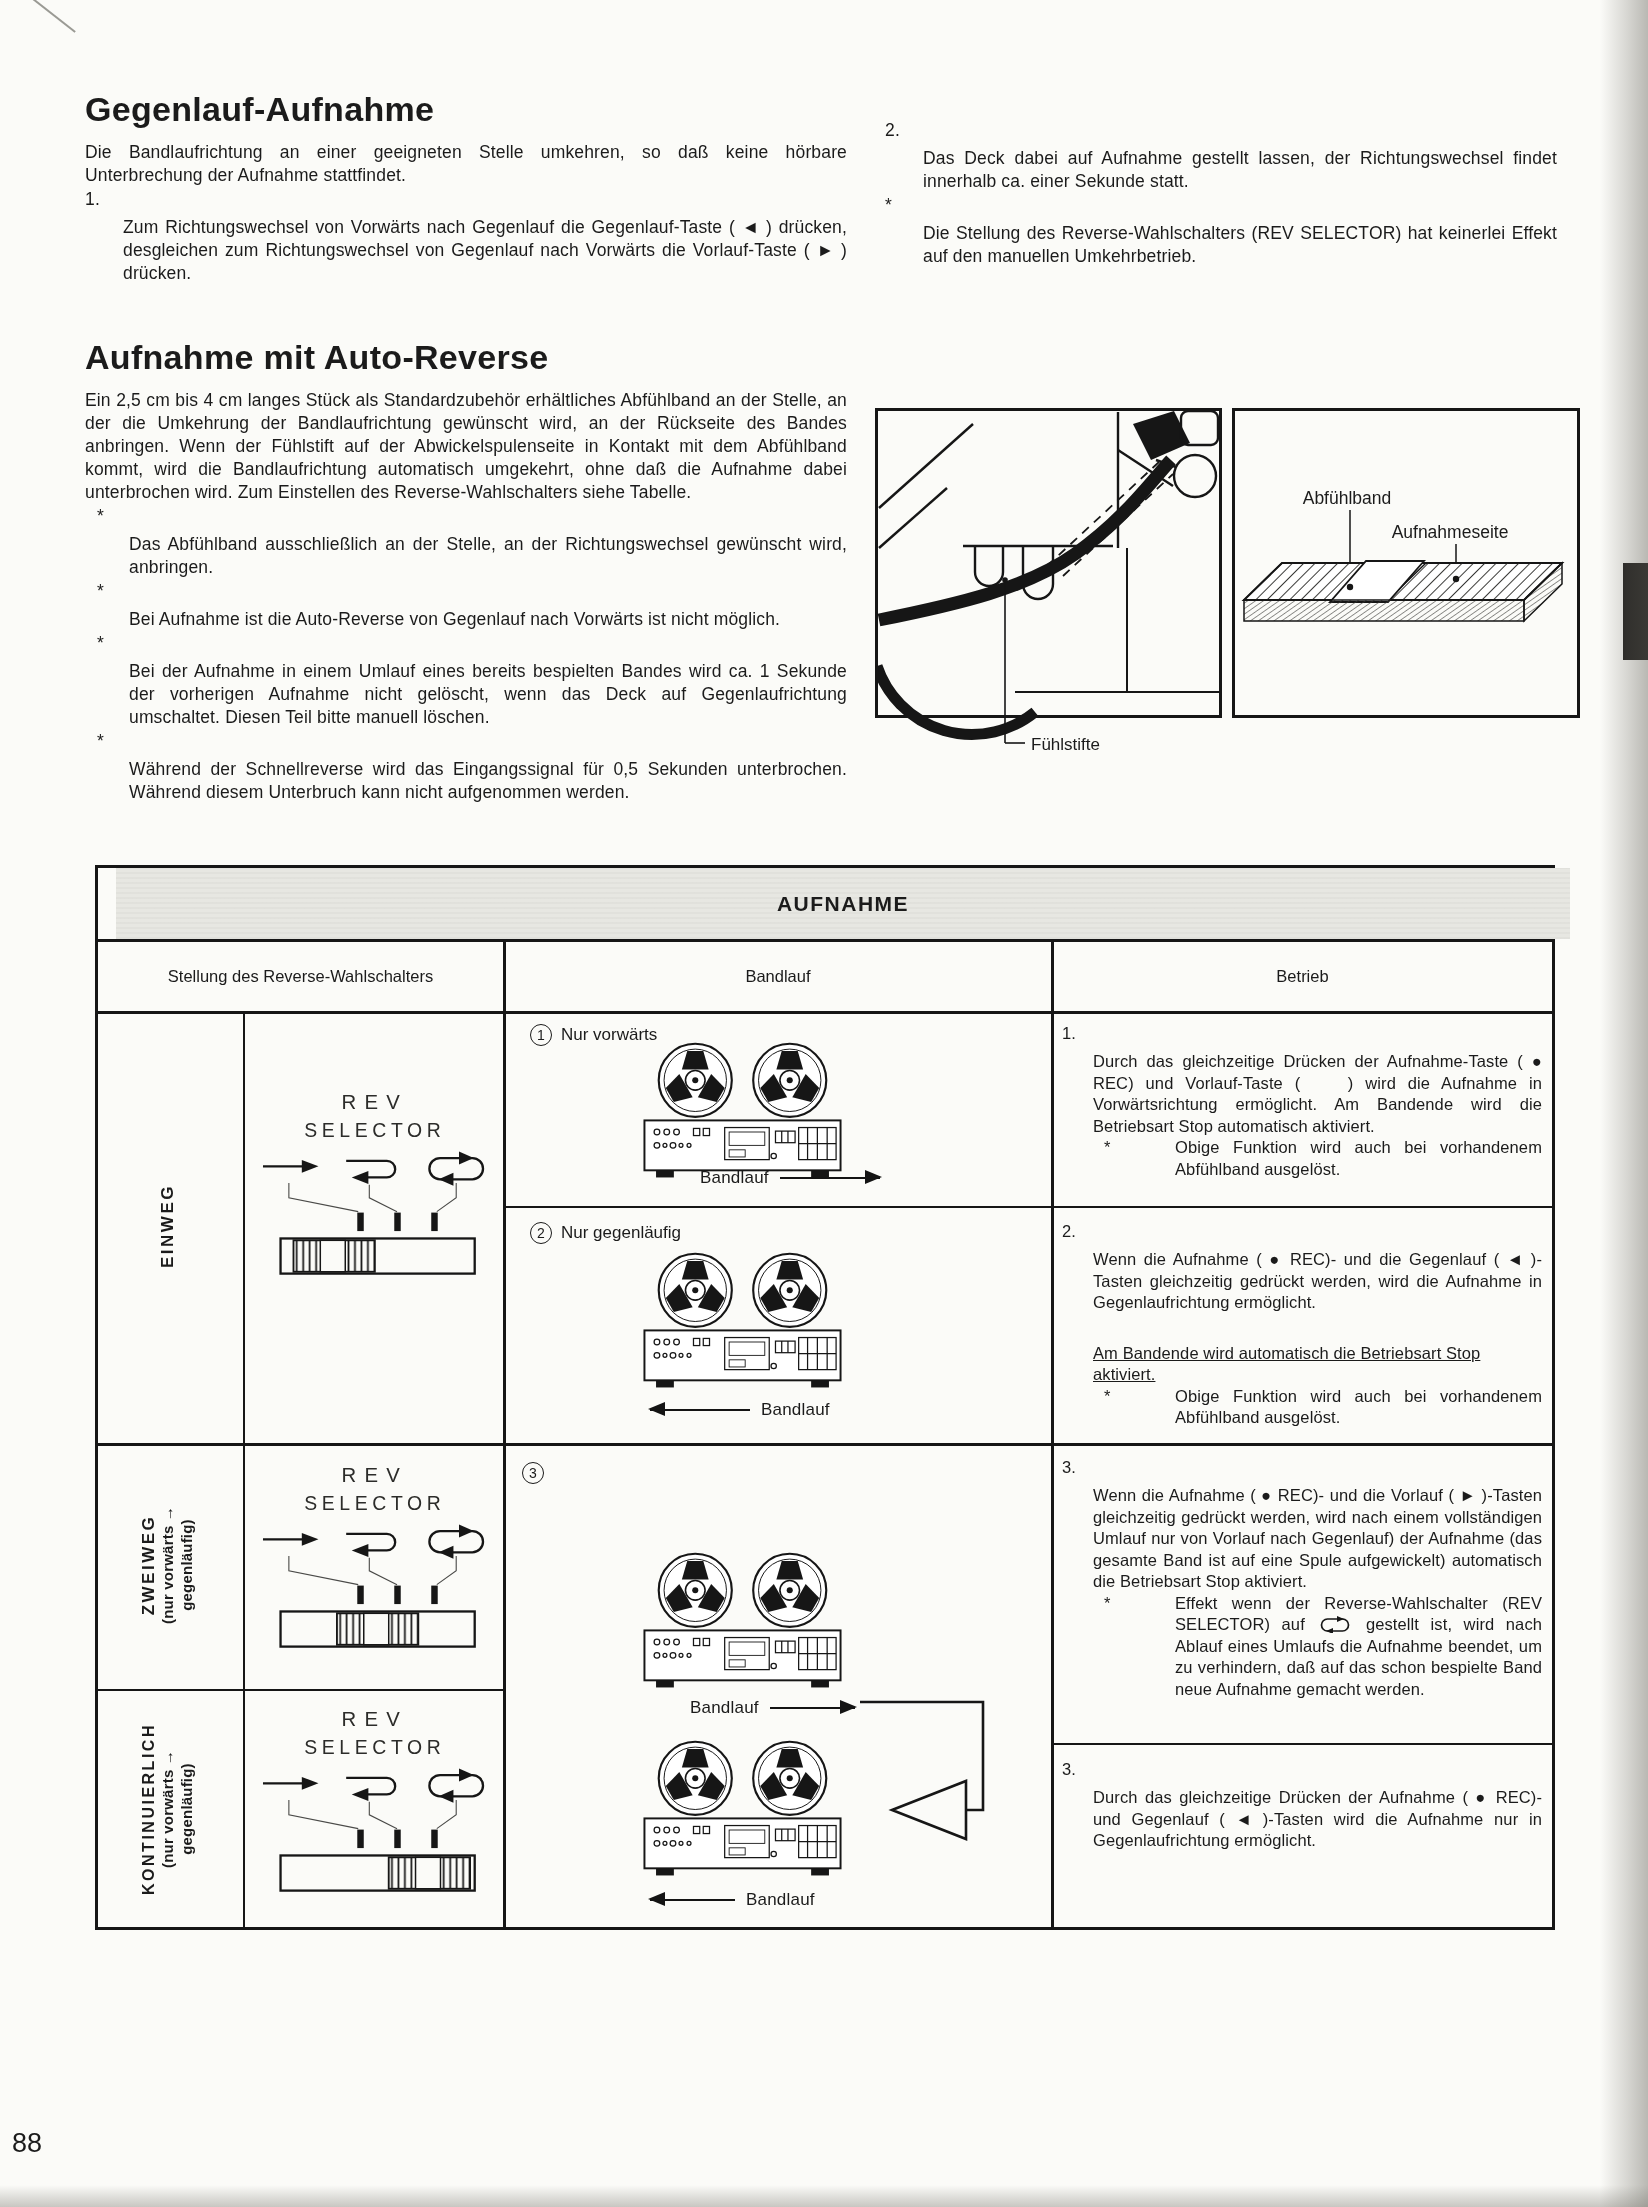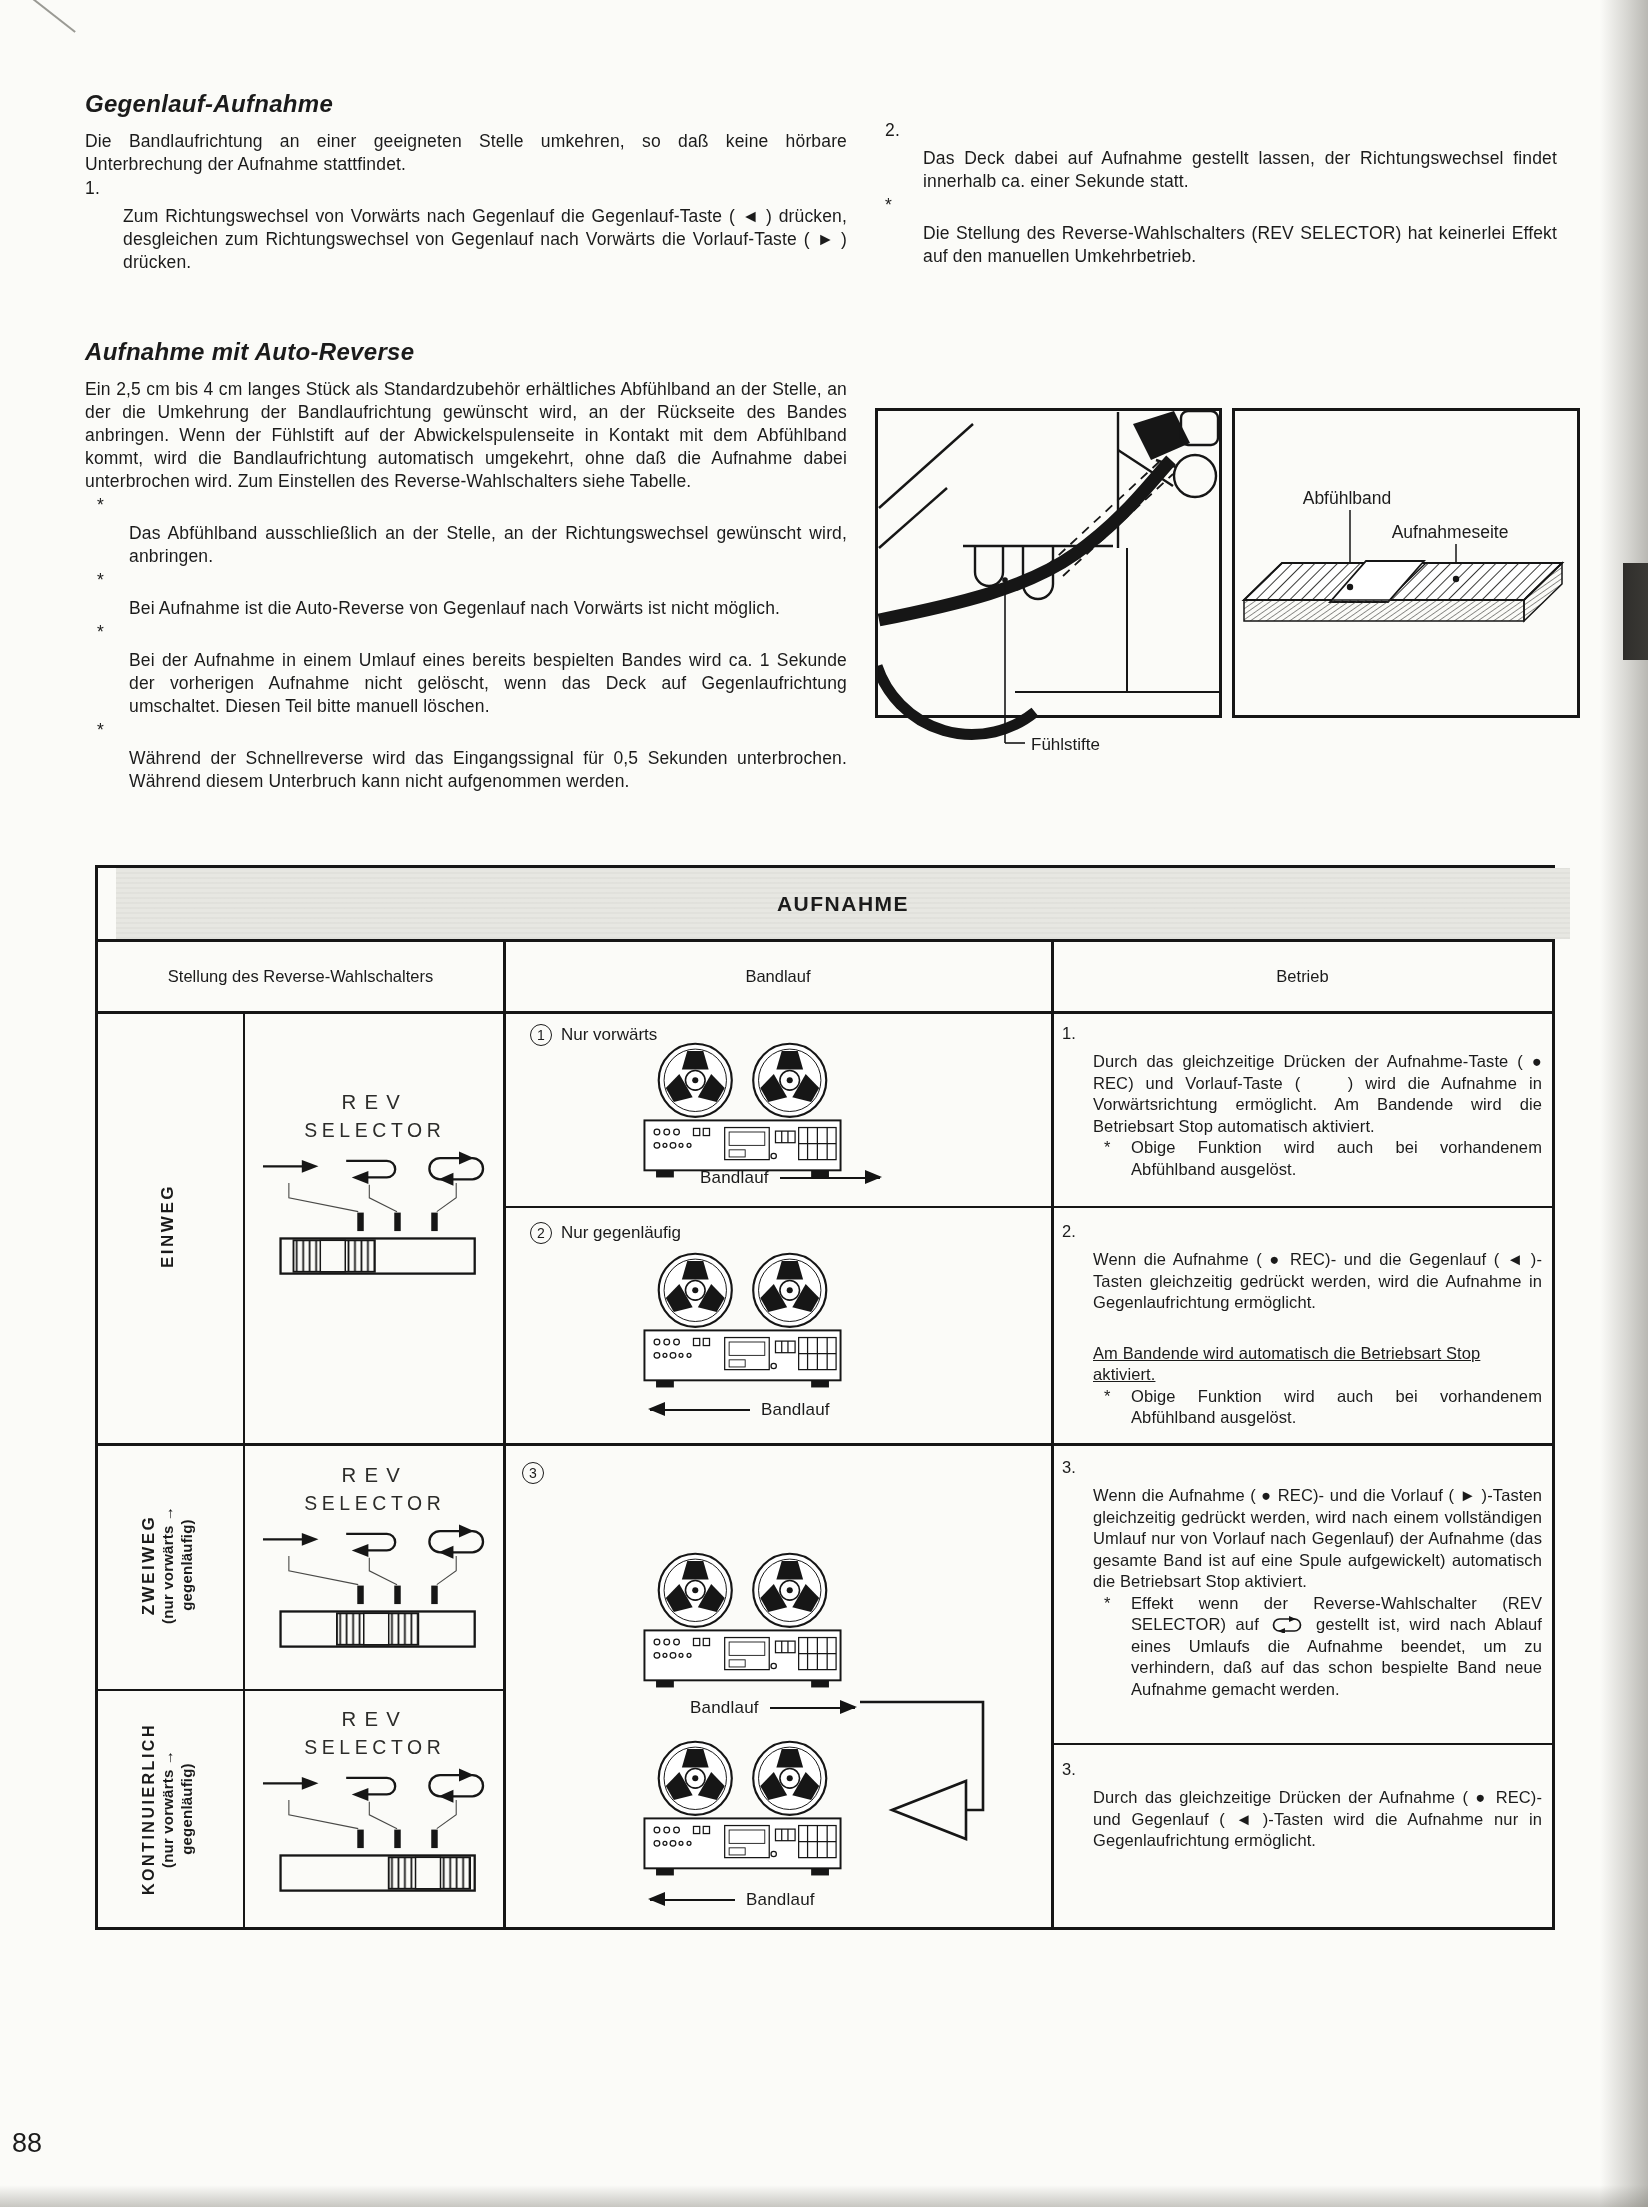--- a/index.html
+++ b/index.html
@@ -1,19 +1,19 @@
 <!DOCTYPE html>
 <html><head>
 <meta charset="utf-8">
 <style>
   html,body{margin:0;padding:0;background:#888;}
   .page{position:relative;width:1648px;height:2207px;background:#fbfbf8;
         font-family:"Liberation Sans",sans-serif;color:#1b1b1b;overflow:hidden;}
   .abs{position:absolute;}
-  .h1{font-size:24px;font-weight:bold;letter-spacing:.3px;margin:0 0 12px 0;font-style:italic;}
+  .h1{font-size:34px;font-weight:bold;letter-spacing:.3px;margin:0 0 12px 0;}
   .bt{font-size:17.5px;line-height:23px;letter-spacing:.15px;}
   .just{text-align:justify;}
   .li{display:flex;margin-top:1px;}
   .li .num{flex:0 0 38px;}
   .li .bd{flex:1;text-align:justify;margin-top:28px;}
   .bullets .li .num{flex:0 0 32px;padding-left:12px;}
   
   .tbl{border:3px solid #161616;box-sizing:border-box;background:#fbfbf8;}
   .hline,.vline{position:absolute;background:#161616;}
   .titlebar{background:#e7e7e2;
@@ -33,21 +33,21 @@
   .dirrow{display:flex;align-items:center;gap:11px;font-size:17px;letter-spacing:.2px;}
   .arrR,.arrL{height:2.4px;background:#141414;position:relative;}
   .arrR::after{content:"";position:absolute;right:-2px;top:-6.5px;
      border-left:17px solid #141414;border-top:7.5px solid transparent;border-bottom:7.5px solid transparent;}
   .arrL::before{content:"";position:absolute;left:-2px;top:-6.5px;
      border-right:17px solid #141414;border-top:7.5px solid transparent;border-bottom:7.5px solid transparent;}
   .bcell{font-size:16.5px;line-height:21.5px;letter-spacing:.1px;}
   .bcell .num{flex:0 0 31px;}
   .bnote{display:flex;padding-left:42px;}
   .bnote .mk{flex:0 0 27px;}
-  .bnote .bd{flex:1;text-align:justify;}
+  .bnote .bd{flex:1;text-align:justify;margin-left:44px;}
   .figbox{border:3px solid #161616;box-sizing:border-box;}
   .figtext{font-size:17px;}
   .pageno{width:100%;font-size:27px;margin-left:12px;}
   .right-edge{left:1600px;top:0;width:48px;height:2207px;
      background:linear-gradient(to right,rgba(125,123,115,0) 0%,rgba(125,123,115,.28) 55%,rgba(105,103,95,.45) 100%);}
   .bottom-edge{left:0;top:2185px;width:1648px;height:22px;
      background:linear-gradient(to bottom,rgba(125,123,115,0) 0%,rgba(115,113,105,.38) 100%);}
   .black-tab{left:1623px;top:563px;width:25px;height:97px;background:#141312;}
   .corner-mark{left:26px;top:14px;width:55px;height:2px;background:#9a9a94;transform:rotate(38deg);}
   svg text{font-family:"Liberation Sans",sans-serif;}

